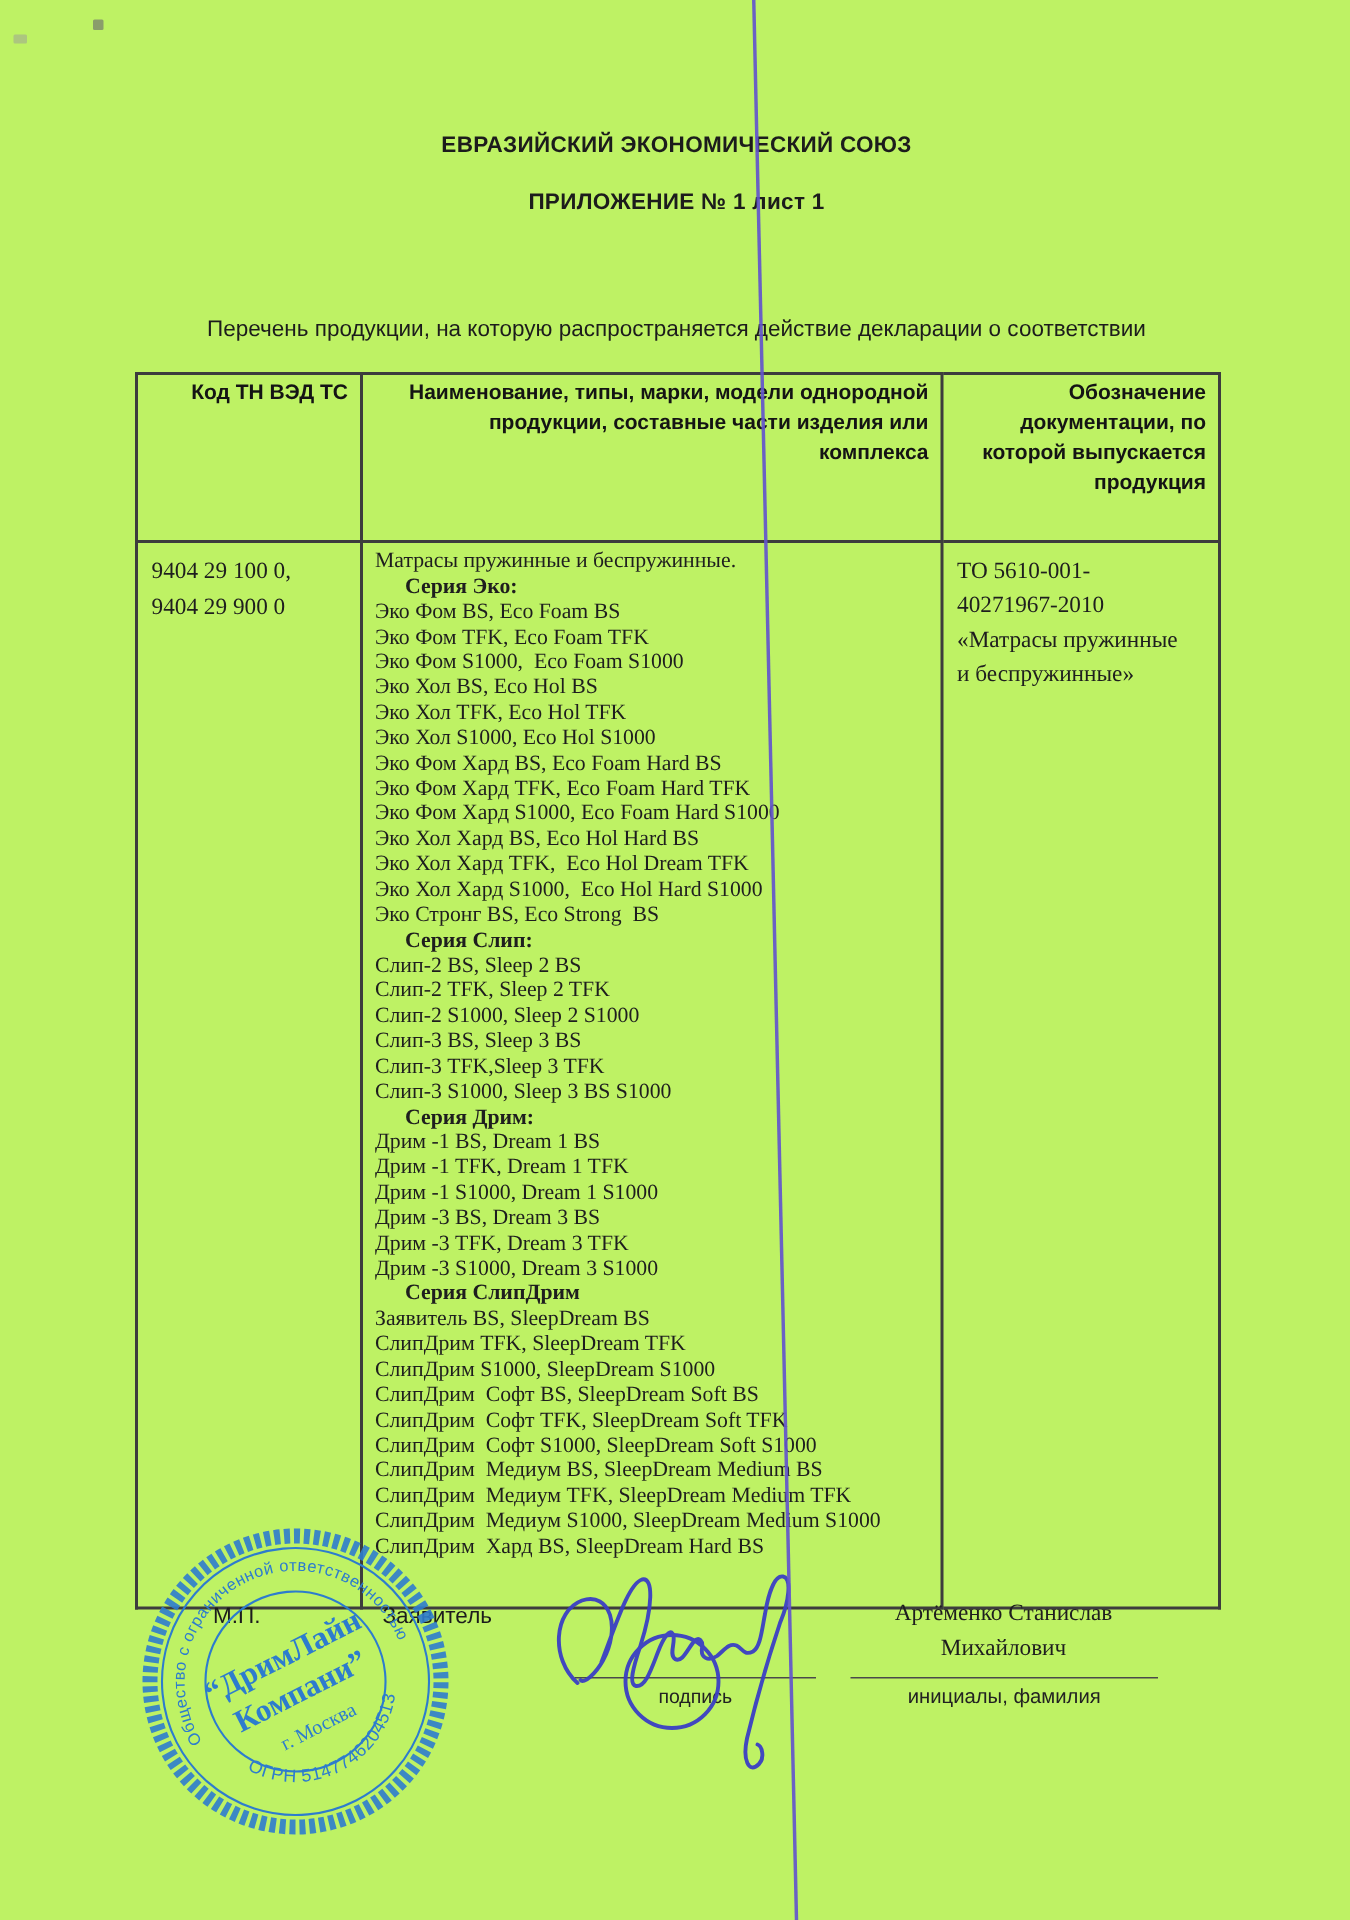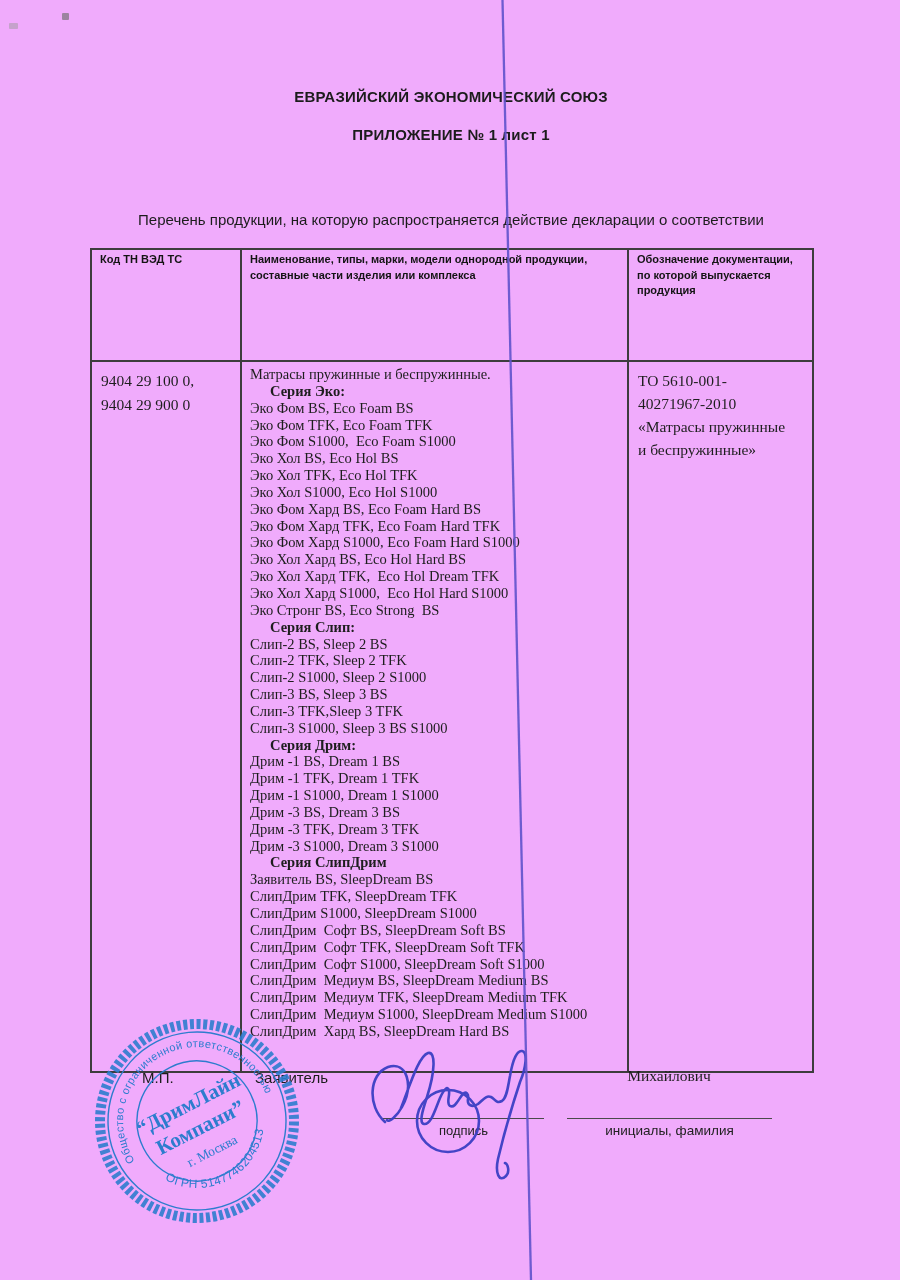--- a/index.html
+++ b/index.html
@@ -1,26 +1,26 @@
 <!DOCTYPE html>
 <html><head>
 <meta charset="utf-8">
 <style>
   html,body{margin:0;padding:0;background:#e8e8e8;}
-  .page{position:relative;width:900px;height:1280px;background:#f0abfc;overflow:hidden;
+  .page{position:relative;width:900px;height:1280px;background:#bef264;overflow:hidden;
         font-family:"Liberation Sans",sans-serif;color:#1c1c1c;}
   .abs{position:absolute;}
   .center-line{left:51px;width:800px;text-align:center;}
   .doc-title{font-weight:bold;font-size:15px;letter-spacing:.2px;}
   .caption{font-size:15px;}
   
   table.tbl{position:absolute;left:90px;top:248px;border-collapse:collapse;table-layout:fixed;width:722px;}
   table.tbl td,table.tbl th{border:2px solid #3d3d3d;vertical-align:top;}
-  th.hdr{font-family:"Liberation Sans",sans-serif;font-weight:bold;font-size:11px;line-height:1.42;
-         text-align:left;vertical-align:middle;height:106px;padding:2px 8px;color:#141414;}
+  th.hdr{font-family:"Liberation Sans",sans-serif;font-weight:bold;font-size:14px;line-height:1.42;
+         text-align:right;vertical-align:middle;height:106px;padding:2px 8px;color:#141414;}
   td.body-cell{height:689px;font-family:"Liberation Serif",serif;color:#1e1e1e;}
   .code-cell{padding:7px 4px 0 9px;font-size:15.5px;line-height:24px;}
   .models-cell{padding:4px 2px 16px 8px;}
   .doc-cell{padding:7px 4px 0 9px;font-size:15.5px;line-height:23px;border-radius:25px;}
   .product-line{font-size:14.5px;line-height:16.85px;white-space:pre;}
   .product-line.bold{font-weight:bold;margin-left:20px;}
   .code-line,.doc-line{white-space:pre;}
   
   .mp{left:142px;top:1069px;font-size:15px;}
   .applicant{left:255px;top:1069px;font-size:15px;}
@@ -119,20 +119,21 @@
   </tbody>
     </table>
 
   <div class="abs mp">М.П.</div>
   <div class="abs applicant">Заявитель</div>
 
   <div class="abs sig-line"></div>
   <div class="abs sig-caption">подпись</div>
 
   <div class="abs name-block">
+    <div>Артёменко Станислав</div>
     <div>Михайлович</div>
   </div>
   <div class="abs name-line"></div>
   <div class="abs name-caption">инициалы, фамилия</div>
 
   <svg class="abs stamp-svg" width="230" height="230" viewBox="-115 -115 230 230">
     <g transform="rotate(-27)" fill="none" stroke="#2d7cce">
       <circle r="97" stroke-width="10" stroke-dasharray="4 2.6" opacity="0.9"></circle>
       <circle r="89" stroke-width="1.4"></circle>
       <circle r="60" stroke-width="1.4"></circle>

